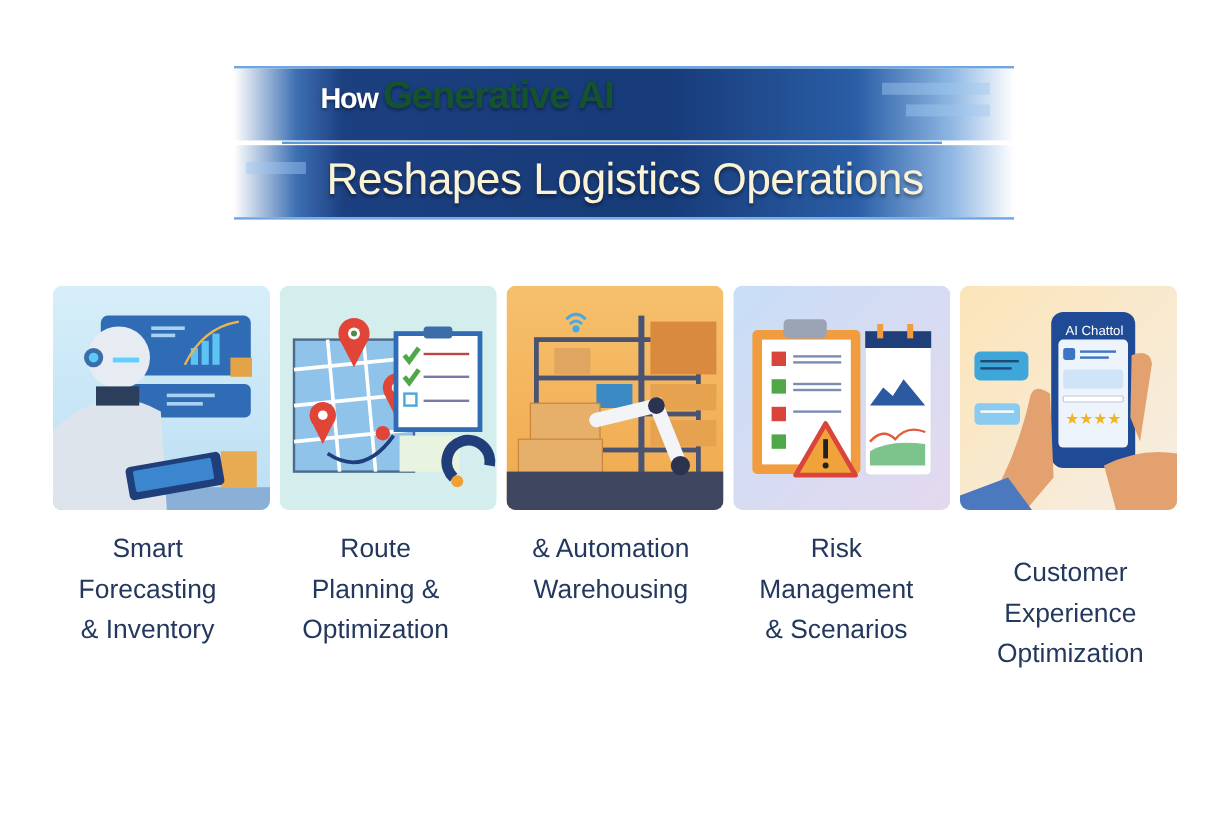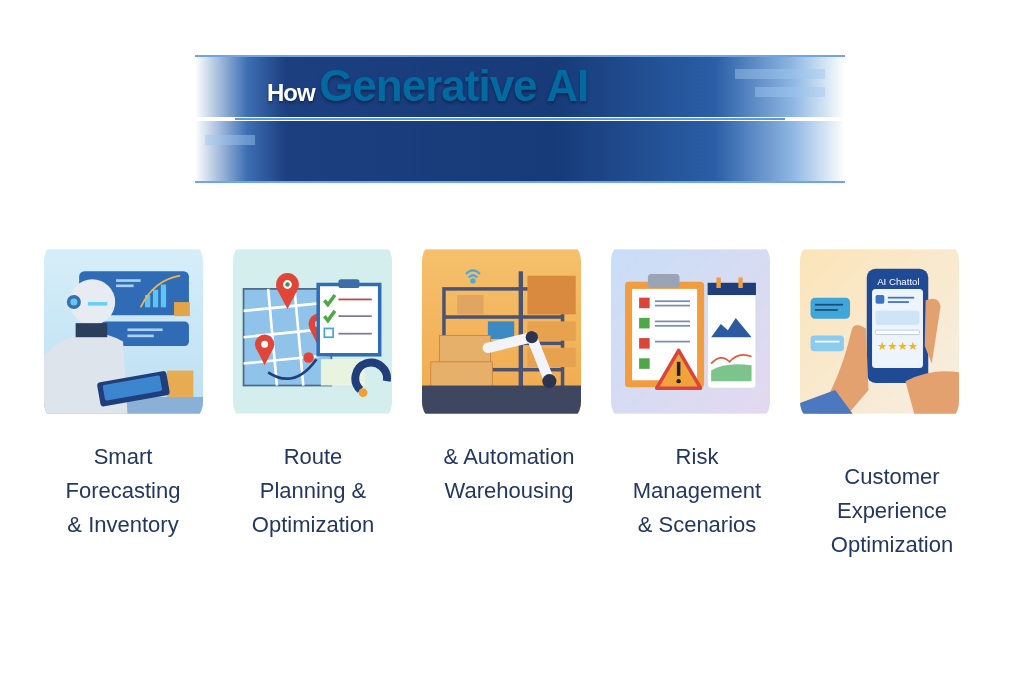--- a/index.html
+++ b/index.html
@@ -9,43 +9,44 @@
     .banner { position: absolute; left: 195px; top: 55px; width: 650px; height: 128px; }
     .band { position: absolute; left: 0; right: 0; height: 62px;
       background: linear-gradient(90deg, rgba(255,255,255,0) 0%, #3d6fb3 8%, #1c3f80 14%, #173a78 55%, #2a5ea6 80%, #8fb7e3 92%, rgba(255,255,255,0) 100%); }
     .band.top { top: 0; border-top: 2px solid #6fa6e2; }
     .band.bottom { top: 66px; border-bottom: 2px solid #6fa6e2; }
     .band-sep { position: absolute; left: 40px; right: 60px; top: 63px; height: 2px; background: #5a9be0; }
     .stripe { position: absolute; height: 10px; background: rgba(160,200,240,0.45); }
     .title1 { position: absolute; left: 72px; top: 6px; color: #ffffff; font-family: "Liberation Sans", sans-serif; font-weight: bold; white-space: nowrap;
       text-shadow: 0 2px 3px rgba(0,0,0,0.4); }
     .title1 .small { font-size: 24px; letter-spacing: -1px; }
-    .title1 .big { font-size: 44px; letter-spacing: -1px; color: #0369a1; }
+    .title1 .big { font-size: 32px; letter-spacing: -1px; color: #14532d; }
     .title2 { position: absolute; left: 77px; top: 74px; color: #fbf3d6; font-family: "Liberation Sans", sans-serif; font-size: 37px; white-space: nowrap; letter-spacing: -0.5px;
       text-shadow: 0 2px 3px rgba(0,0,0,0.4); }
 
     .cards { position: absolute; left: 44px; top: 238px; width: 936px; height: 190px; }
-    .card { position: absolute; top: 0; width: 159px; height: 187px; border-radius: 23px; overflow: hidden; }
+    .card { position: absolute; top: 0; width: 181px; height: 187px; border-radius: 8px; overflow: hidden; }
     .card svg { width: 100%; height: 100%; display: block; }
     .label { position: absolute; top: 440px; width: 190px; text-align: center; color: #24385e; font-family: "Liberation Sans", sans-serif; font-size: 22px; line-height: 34px; }
   </style>
 </head>
 <body>
 
 <div class="banner">
   <div class="band top"></div>
   <div class="band-sep"></div>
   <div class="band bottom"></div>
   <div class="stripe" style="left:540px; top:14px; width:90px;"></div>
   <div class="stripe" style="left:560px; top:32px; width:70px;"></div>
   <div class="stripe" style="left:10px; top:80px; width:50px;"></div>
   <div class="title1">
     <span class="small">How</span>
     <span class="big">Generative AI</span>
   </div>
+  <div class="title2">Reshapes Logistics Operations</div>
 </div>
 
 <div class="cards">
 
   <div class="card" style="left:0;">
     <svg viewBox="0 0 181 187">
       <defs>
           <linearGradient id="g1" x1="0" y1="0" x2="0" y2="1">
             <stop offset="0" stop-color="#d6eef9"></stop>
             <stop offset="1" stop-color="#bcdff3"></stop>

